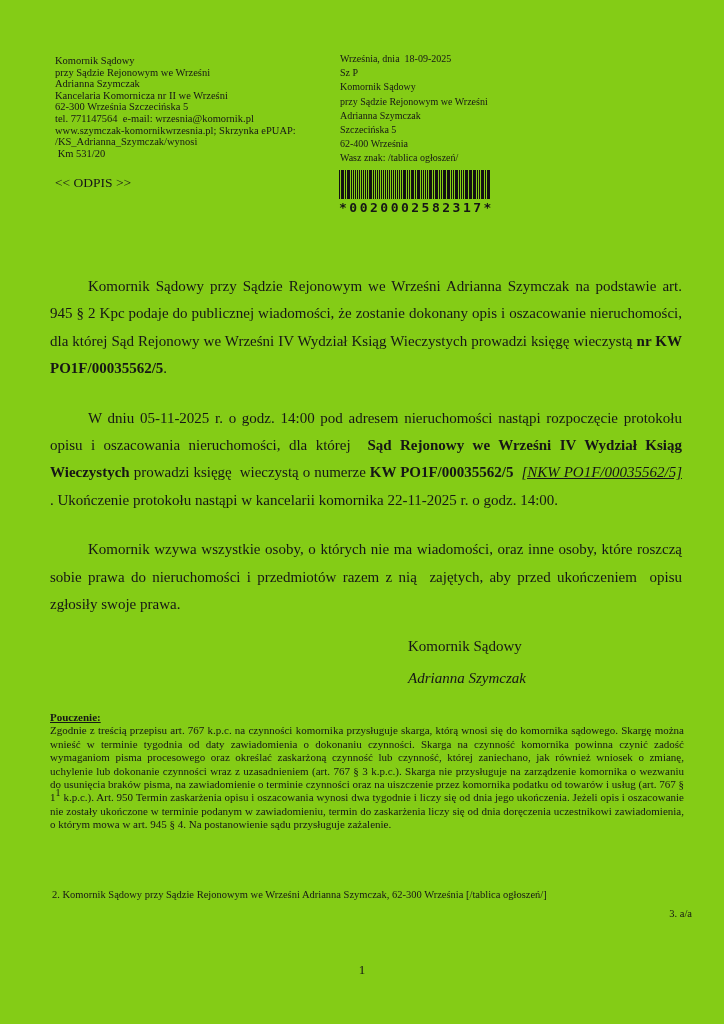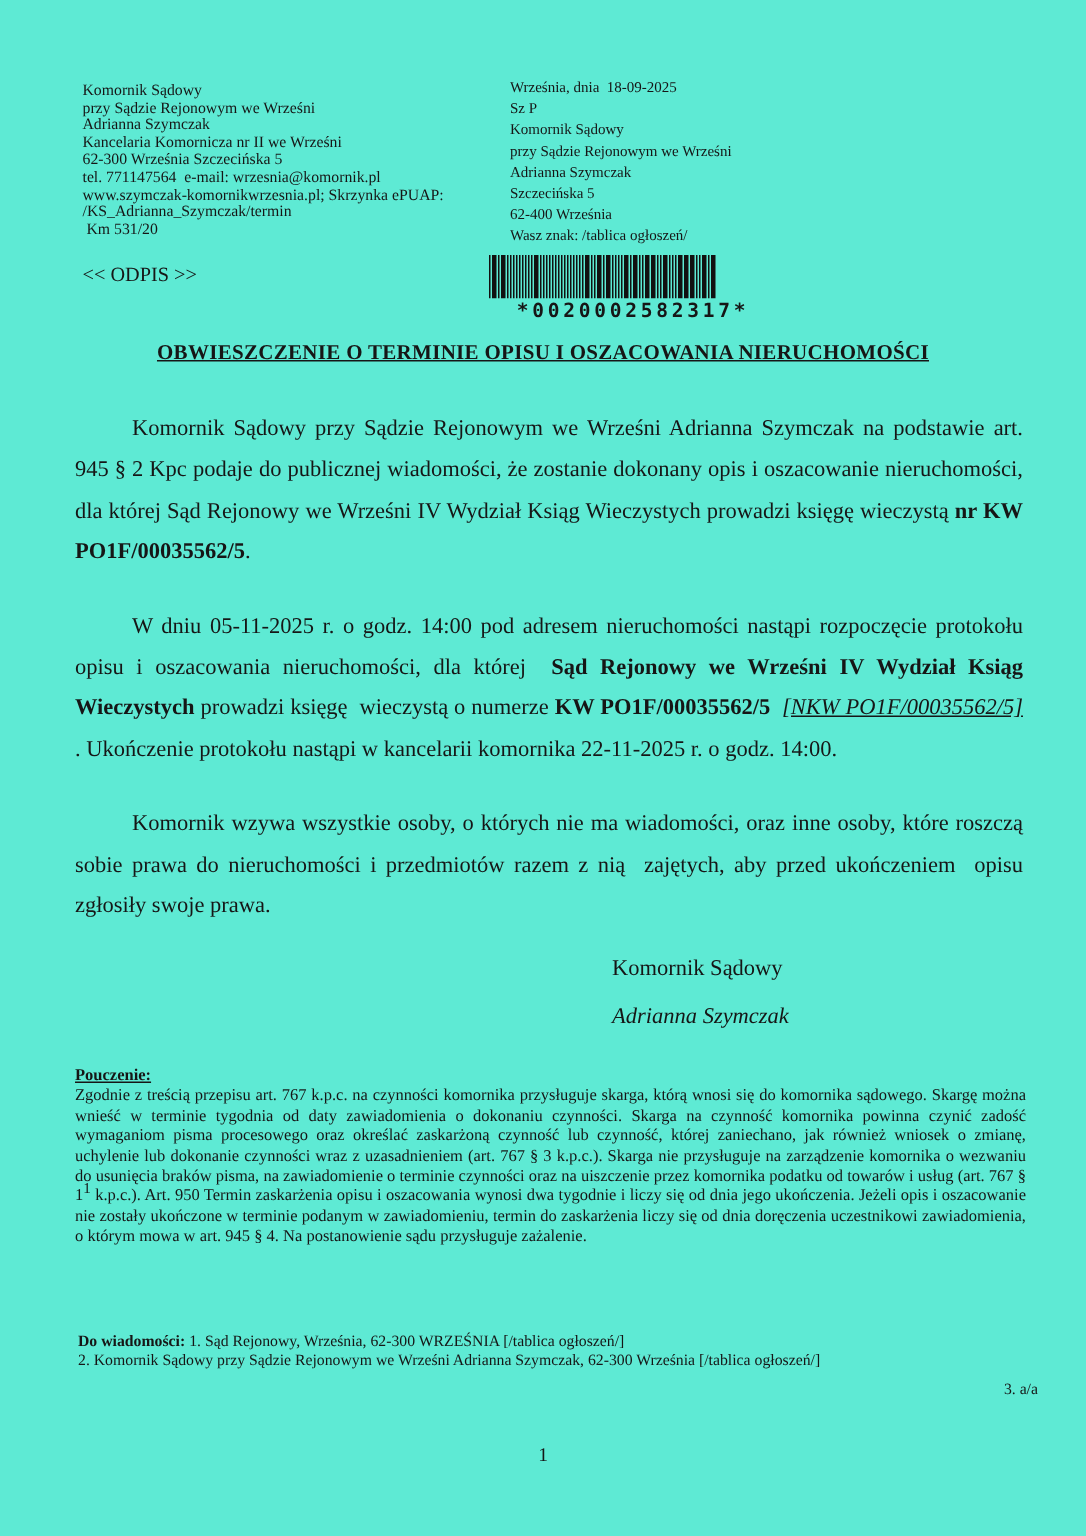--- a/index.html
+++ b/index.html
@@ -1,26 +1,26 @@
 <!DOCTYPE html>
 <html><head>
 <meta charset="utf-8">
 <style>
   html,body{margin:0;padding:0;background:#e8e8e8;}
   .page{
     position:relative;width:724px;height:1024px;margin:0 auto;
-    background:#5eead4;color:#161616;
+    background:#84cc16;color:#161616;
     font-family:"Liberation Serif","DejaVu Serif",serif;
     overflow:hidden;
   }
   .hdr-line{white-space:pre-wrap;}
   .sender{position:absolute;left:55px;top:55px;width:290px;font-size:10.5px;line-height:11.6px;}
   .recipient{position:absolute;left:340px;top:52px;width:300px;font-size:10px;line-height:14.2px;}
   .copy-mark{position:absolute;left:55px;top:175px;font-size:13.5px;}
-  .barcode{position:absolute;left:326px;top:170px;width:192px;text-align:center;}
+  .barcode{position:absolute;left:339px;top:170px;width:192px;}
   .bars{display:flex;height:29px;overflow:hidden;align-items:stretch;}
   .bars i{display:block;height:100%;flex:0 0 auto;}
   .bars-text{font-family:"DejaVu Sans Mono","Liberation Mono",monospace;font-weight:bold;font-size:13px;letter-spacing:2.5px;margin-top:1px;white-space:nowrap;}
   .title{position:absolute;left:0;top:228px;width:100%;margin:0;text-align:center;
     font-size:14px;font-weight:bold;text-decoration:underline;letter-spacing:0.2px;}
   .body{position:absolute;left:50px;top:273px;width:632px;font-size:15px;line-height:27.4px;text-align:justify;}
   .body p{margin:0 0 22px 0;text-indent:38px;}
   .bold{font-weight:bold;}
   .bracket{font-style:italic;text-decoration:underline;}
   .signature{position:absolute;left:408px;top:630px;font-size:15px;line-height:32px;}
@@ -38,21 +38,21 @@
 <div class="page">
 
   <div class="sender">
     <div class="hdr-line">Komornik Sądowy</div>
     <div class="hdr-line">przy Sądzie Rejonowym we Wrześni</div>
     <div class="hdr-line">Adrianna Szymczak</div>
     <div class="hdr-line">Kancelaria Komornicza nr II we Wrześni</div>
     <div class="hdr-line">62-300 Września Szczecińska 5</div>
     <div class="hdr-line">tel. 771147564  e-mail: wrzesnia@komornik.pl</div>
     <div class="hdr-line">www.szymczak-komornikwrzesnia.pl; Skrzynka ePUAP:</div>
-    <div class="hdr-line">/KS_Adrianna_Szymczak/termin</div>
+    <div class="hdr-line">/KS_Adrianna_Szymczak/wynosi</div>
     <div class="hdr-line"> Km 531/20</div>
   </div>
 
   <div class="copy-mark">&lt;&lt; ODPIS &gt;&gt;</div>
 
   <div class="recipient">
     <div class="hdr-line">Września, dnia  18-09-2025</div>
     <div class="hdr-line">Sz P</div>
     <div class="hdr-line">Komornik Sądowy</div>
     <div class="hdr-line">przy Sądzie Rejonowym we Wrześni</div>
@@ -121,41 +121,39 @@
         <i style="width:3px;background:#111;margin-right:1px"></i>
         <i style="width:1px;background:#111;margin-right:1px"></i>
         <i style="width:1px;background:#111;margin-right:1px"></i>
         <i style="width:3px;background:#111;margin-right:1px"></i>
         <i style="width:1px;background:#111;margin-right:1px"></i>
         <i style="width:3px;background:#111;margin-right:1px"></i>
       </div>
     <div class="bars-text">*0020002582317*</div>
   </div>
 
-  <h1 class="title">OBWIESZCZENIE O TERMINIE OPISU I OSZACOWANIA NIERUCHOMOŚCI</h1>
 
   <div class="body">
     <p><span>Komornik Sądowy przy Sądzie Rejonowym we Wrześni Adrianna Szymczak na podstawie art. 945 § 2 Kpc podaje do publicznej wiadomości, że zostanie dokonany opis i oszacowanie nieruchomości, dla której Sąd Rejonowy we Wrześni IV Wydział Ksiąg Wieczystych prowadzi księgę wieczystą </span><span class="bold">nr KW PO1F/00035562/5</span><span>.</span></p>
 
     <p><span>W dniu 05-11-2025 r. o godz. 14:00 pod adresem nieruchomości nastąpi rozpoczęcie protokołu opisu i oszacowania nieruchomości, dla której&nbsp; </span><span class="bold">Sąd Rejonowy we Wrześni IV Wydział Ksiąg Wieczystych</span><span> prowadzi księgę&nbsp; wieczystą o numerze </span><span class="bold">KW PO1F/00035562/5</span><span>&nbsp; </span><span class="bracket">[NKW PO1F/00035562/5]</span><span> . Ukończenie protokołu nastąpi w kancelarii komornika 22-11-2025 r. o godz. 14:00.</span></p>
 
     <p><span>Komornik wzywa wszystkie osoby, o których nie ma wiadomości, oraz inne osoby, które roszczą sobie prawa do nieruchomości i przedmiotów razem z nią&nbsp; zajętych, aby przed ukończeniem&nbsp; opisu zgłosiły swoje prawa.</span></p>
   </div>
 
   <div class="signature">
     <div>Komornik Sądowy</div>
     <div class="sig-name">Adrianna Szymczak</div>
   </div>
 
   <div class="pouczenie">
     <div class="pouczenie-label">Pouczenie:</div>
     <div><span>Zgodnie z treścią przepisu art. 767 k.p.c. na czynności komornika przysługuje skarga, którą wnosi się do komornika sądowego. Skargę można wnieść w terminie tygodnia od daty zawiadomienia o dokonaniu czynności. Skarga na czynność komornika powinna czynić zadość wymaganiom pisma procesowego oraz określać zaskarżoną czynność lub czynność, której zaniechano, jak również wniosek o zmianę, uchylenie lub dokonanie czynności wraz z uzasadnieniem (art. 767 § 3 k.p.c.). Skarga nie przysługuje na zarządzenie komornika o wezwaniu do usunięcia braków pisma, na zawiadomienie o terminie czynności oraz na uiszczenie przez komornika podatku od towarów i usług (art. 767 § 1</span><sup>1</sup><span> k.p.c.). Art. 950 Termin zaskarżenia opisu i oszacowania wynosi dwa tygodnie i liczy się od dnia jego ukończenia. Jeżeli opis i oszacowanie nie zostały ukończone w terminie podanym w zawiadomieniu, termin do zaskarżenia liczy się od dnia doręczenia uczestnikowi zawiadomienia, o którym mowa w art. 945 § 4. Na postanowienie sądu przysługuje zażalenie.</span></div>
   </div>
 
   <div class="footer">
-    <div><b>Do wiadomości:</b><span> 1. Sąd Rejonowy, Września, 62-300 WRZEŚNIA [/tablica ogłoszeń/]</span></div>
     <div>2. Komornik Sądowy przy Sądzie Rejonowym we Wrześni Adrianna Szymczak, 62-300 Września [/tablica ogłoszeń/]</div>
     <div class="footer-aa">3. a/a</div>
   </div>
 
   <div class="page-number">1</div>
 
 </div>
 
 </body></html>

